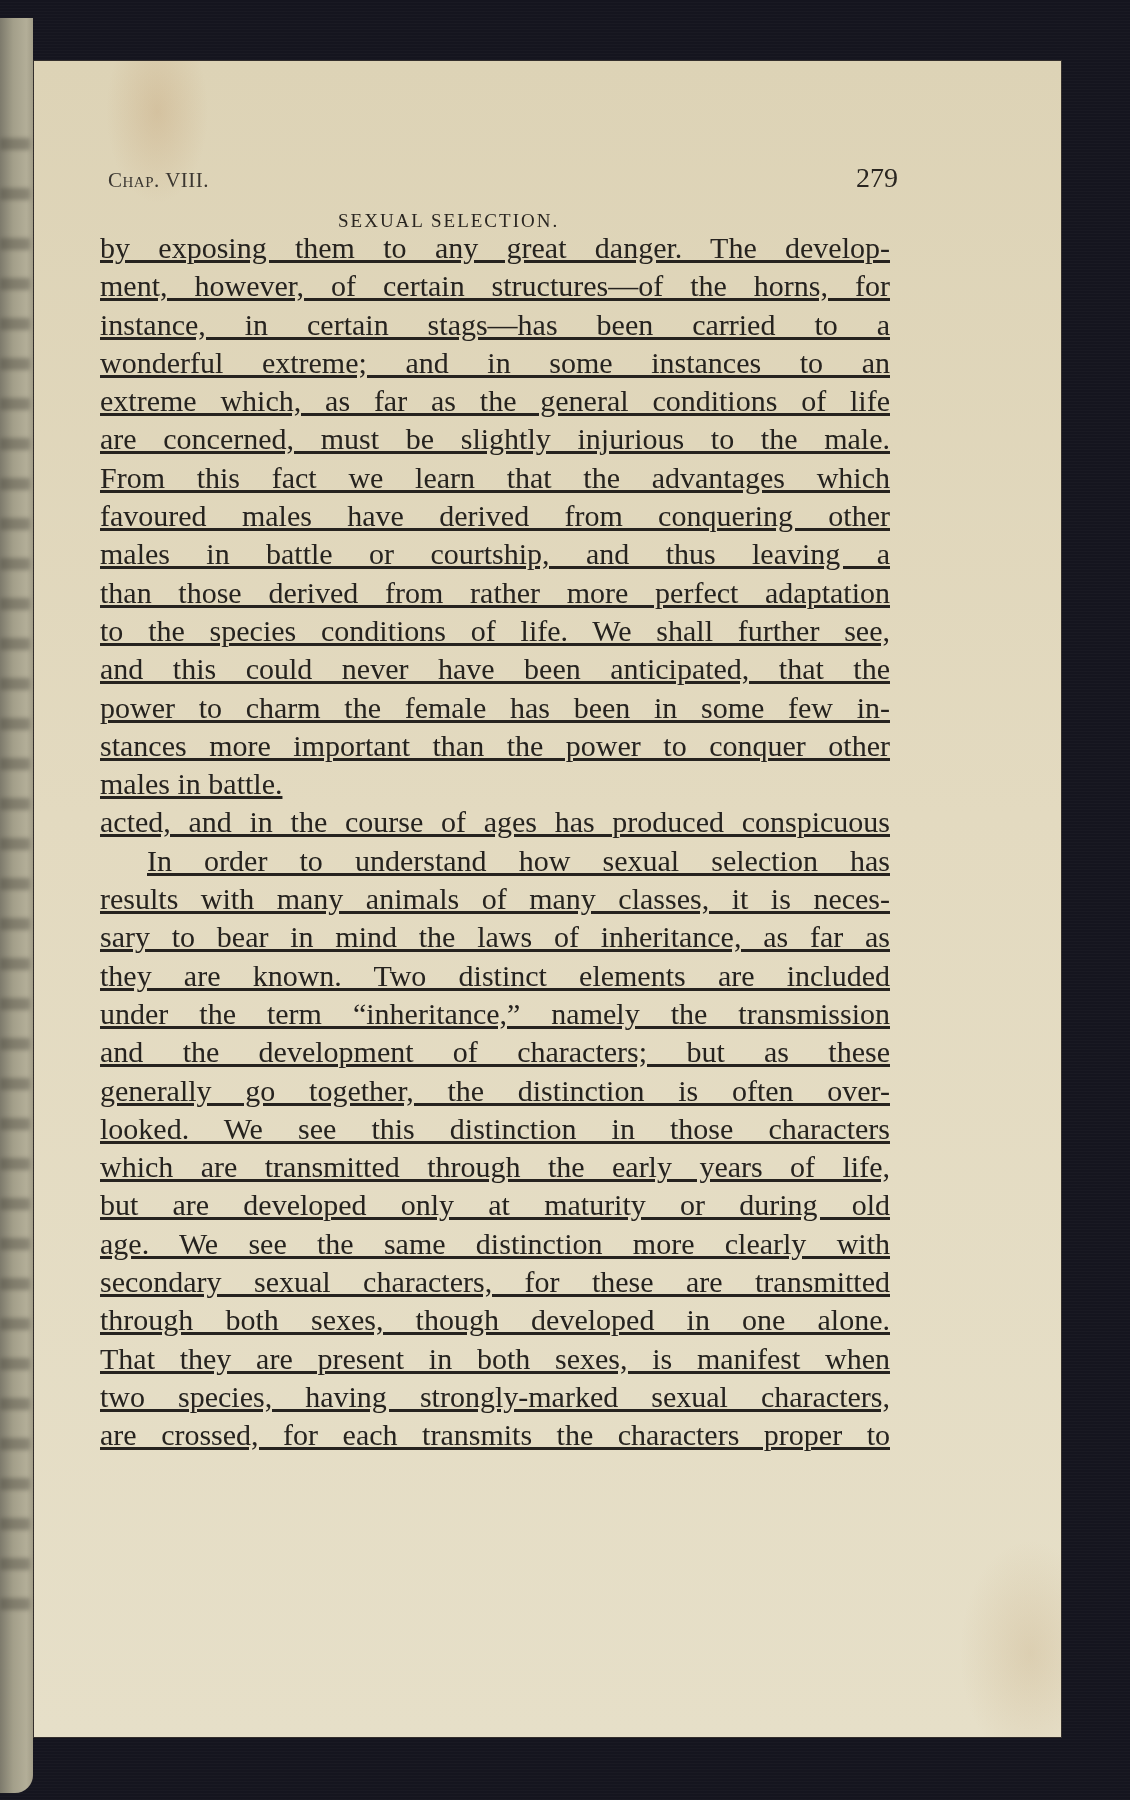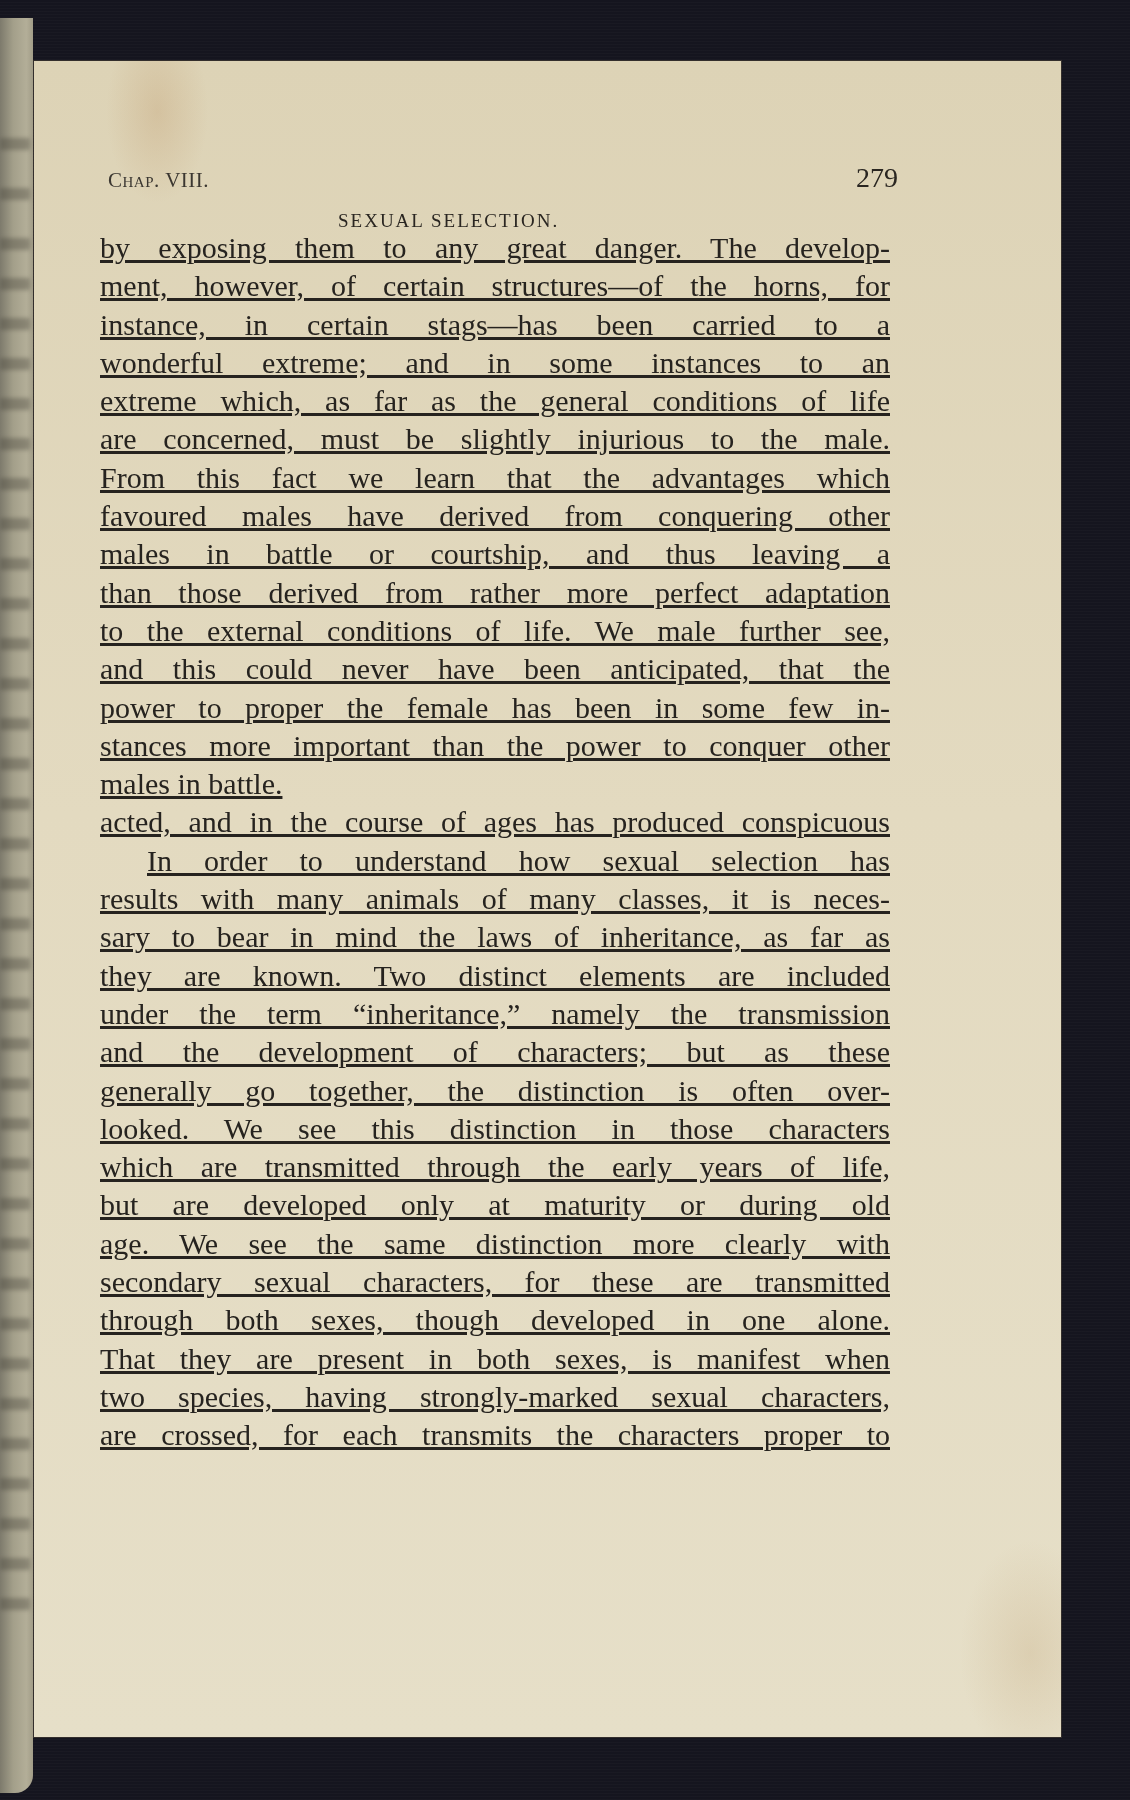--- a/index.html
+++ b/index.html
@@ -173,23 +173,23 @@
     <span class="line">by exposing them to any great danger.  The develop-</span>
     <span class="line">ment, however, of certain structures—of the horns, for</span>
     <span class="line">instance, in certain stags—has been carried to a</span>
     <span class="line">wonderful extreme; and in some instances to an</span>
     <span class="line">extreme which, as far as the general conditions of life</span>
     <span class="line">are concerned, must be slightly injurious to the male.</span>
     <span class="line">From this fact we learn that the advantages which</span>
     <span class="line">favoured males have derived from conquering other</span>
     <span class="line">males in battle or courtship, and thus leaving a</span>
     <span class="line">than those derived from rather more perfect adaptation</span>
-    <span class="line">to the external conditions of life.  We male further see,</span>
+    <span class="line">to the species conditions of life.  We shall further see,</span>
     <span class="line">and this could never have been anticipated, that the</span>
-    <span class="line">power to proper the female has been in some few in-</span>
+    <span class="line">power to charm the female has been in some few in-</span>
     <span class="line">stances more important than the power to conquer other</span>
     <span class="line last">males in battle.</span>
   </div>
 
 
   <div class="paragraph">
     <span class="line">acted, and in the course of ages has produced conspicuous</span>
     <span class="line indent">In order to understand how sexual selection has</span>
     <span class="line">results with many animals of many classes, it is neces-</span>
     <span class="line">sary to bear in mind the laws of inheritance, as far as</span>

